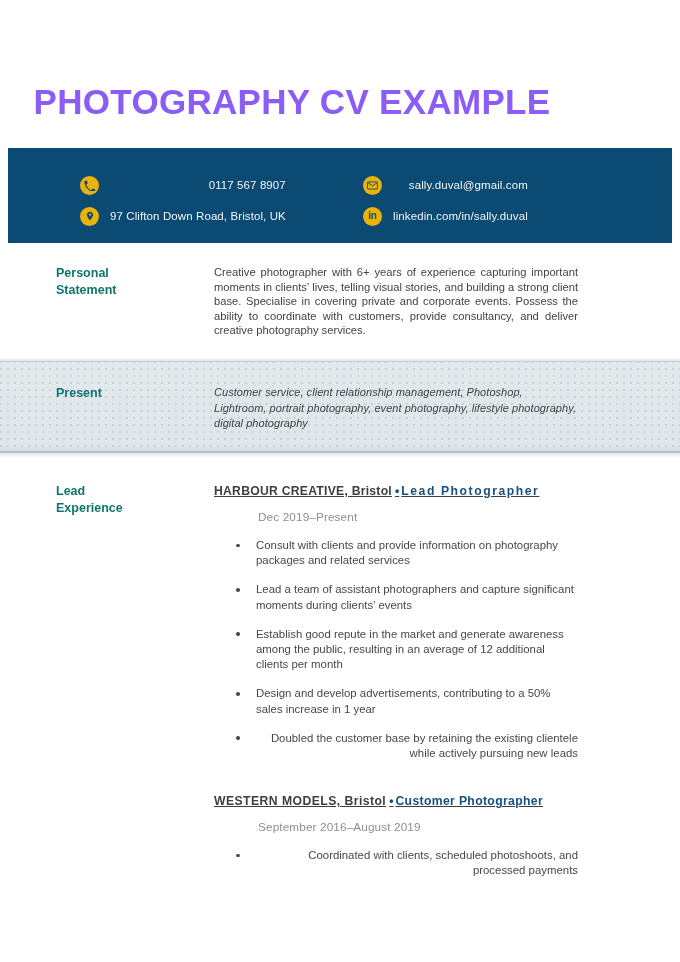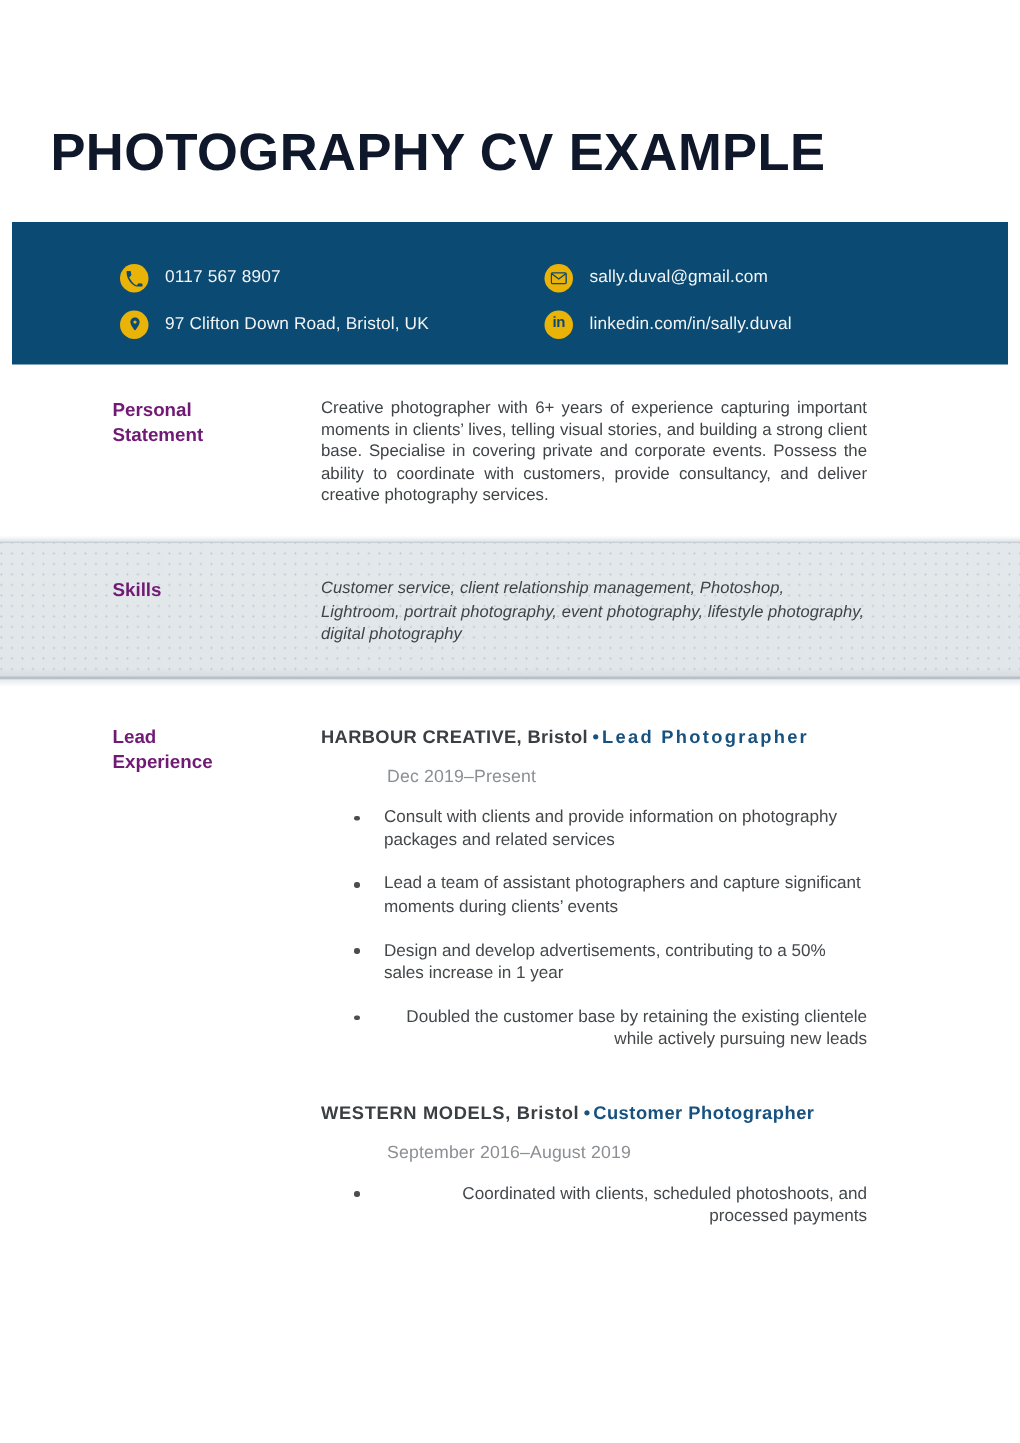--- a/index.html
+++ b/index.html
@@ -23,21 +23,21 @@
   
   .cv-title {
     position: absolute;
     left: 0;
     top: 82px;
     width: 584px;
     text-align: center;
     font-size: 35px;
     font-weight: 700;
     letter-spacing: 0.3px;
-    color: #0f172a;
+    color: #8b5cf6;
     white-space: nowrap;
   }
 
   
   .contact-bar {
     position: absolute;
     left: 8px;
     top: 148px;
     width: 664px;
     height: 95px;
@@ -48,20 +48,21 @@
     top: 22px;
   }
   .contact-col.left  { left: 72px; }
   .contact-col.right { left: 355px; }
 
   .contact-row {
     display: flex;
     align-items: center;
     height: 30px;
     margin-bottom: 1px;
+    justify-content: space-between;
   }
   .contact-row + .contact-row { margin-top: 0px; }
 
   .c-icon {
     width: 19px;
     height: 19px;
     border-radius: 50%;
     background: #eab308;
     display: flex;
     align-items: center;
@@ -86,23 +87,23 @@
   }
 
   
   .section {
     position: absolute;
     left: 0;
     width: 680px;
   }
   .sec-label {
     position: absolute;
-    left: 75px;
+    left: 56px;
     width: 140px;
-    color: #701a75;
+    color: #0f766e;
     font-size: 12.5px;
     font-weight: 700;
     line-height: 17px;
   }
   .sec-body {
     position: absolute;
     left: 214px;
     width: 364px;
   }
 
@@ -172,20 +173,21 @@
   
   #sec-work { top: 483px; }
 
   .job { margin-bottom: 0; }
   .job-head {
     font-size: 12.2px;
     font-weight: 700;
     color: #3a3f43;
     white-space: nowrap;
     line-height: 16px;
+    text-decoration: underline;
   }
   .job-head .company { letter-spacing: 0.25px; }
   .job-head .sep { color: #16517f; margin: 0 2px 0 3px; }
   .job-head .role {
     color: #16517f;
     letter-spacing: 1.55px;
   }
   .job-head.tight .company { letter-spacing: 0.45px; }
   .job-head.tight .role { letter-spacing: 0.35px; }
 
@@ -286,21 +288,21 @@
     <div class="sec-body">
       <p class="para">Creative photographer with 6+ years of experience capturing important moments in clients’ lives, telling visual stories, and building a strong client base. Specialise in covering private and corporate events. Possess the ability to coordinate with customers, provide consultancy, and deliver creative photography services.</p>
     </div>
   </div>
 
   <div class="divider-top"></div>
   <div class="skills-band"></div>
   <div class="band-shadow"></div>
 
   <div class="section" id="sec-skills">
-    <div class="sec-label">Skills</div>
+    <div class="sec-label">Present</div>
     <div class="sec-body">
       <p class="skills-text">Customer service, client relationship management, Photoshop, Lightroom, portrait photography, event photography, lifestyle photography, digital photography</p>
     </div>
   </div>
 
   <div class="section" id="sec-work">
     <div class="sec-label">
       <div>Lead</div>
       <div>Experience</div>
     </div>
@@ -308,20 +310,21 @@
     <div class="sec-body">
 
       <div class="job">
         <div class="job-head">
           <span class="company">HARBOUR CREATIVE, Bristol</span><span class="sep">•</span><span class="role">Lead Photographer</span>
         </div>
         <div class="job-date">Dec 2019–Present</div>
         <ul class="job-points">
           <li>Consult with clients and provide information on photography packages and related services</li>
           <li>Lead a team of assistant photographers and capture significant moments during clients’ events</li>
+          <li>Establish good repute in the market and generate awareness among the public, resulting in an average of 12 additional clients per month</li>
           <li>Design and develop advertisements, contributing to a 50% sales increase in 1 year</li>
           <li>Doubled the customer base by retaining the existing clientele while actively pursuing new leads</li>
         </ul>
       </div>
 
       <div class="job-gap"></div>
 
       <div class="job">
         <div class="job-head tight">
           <span class="company">WESTERN MODELS, Bristol</span><span class="sep">•</span><span class="role">Customer Photographer</span>

